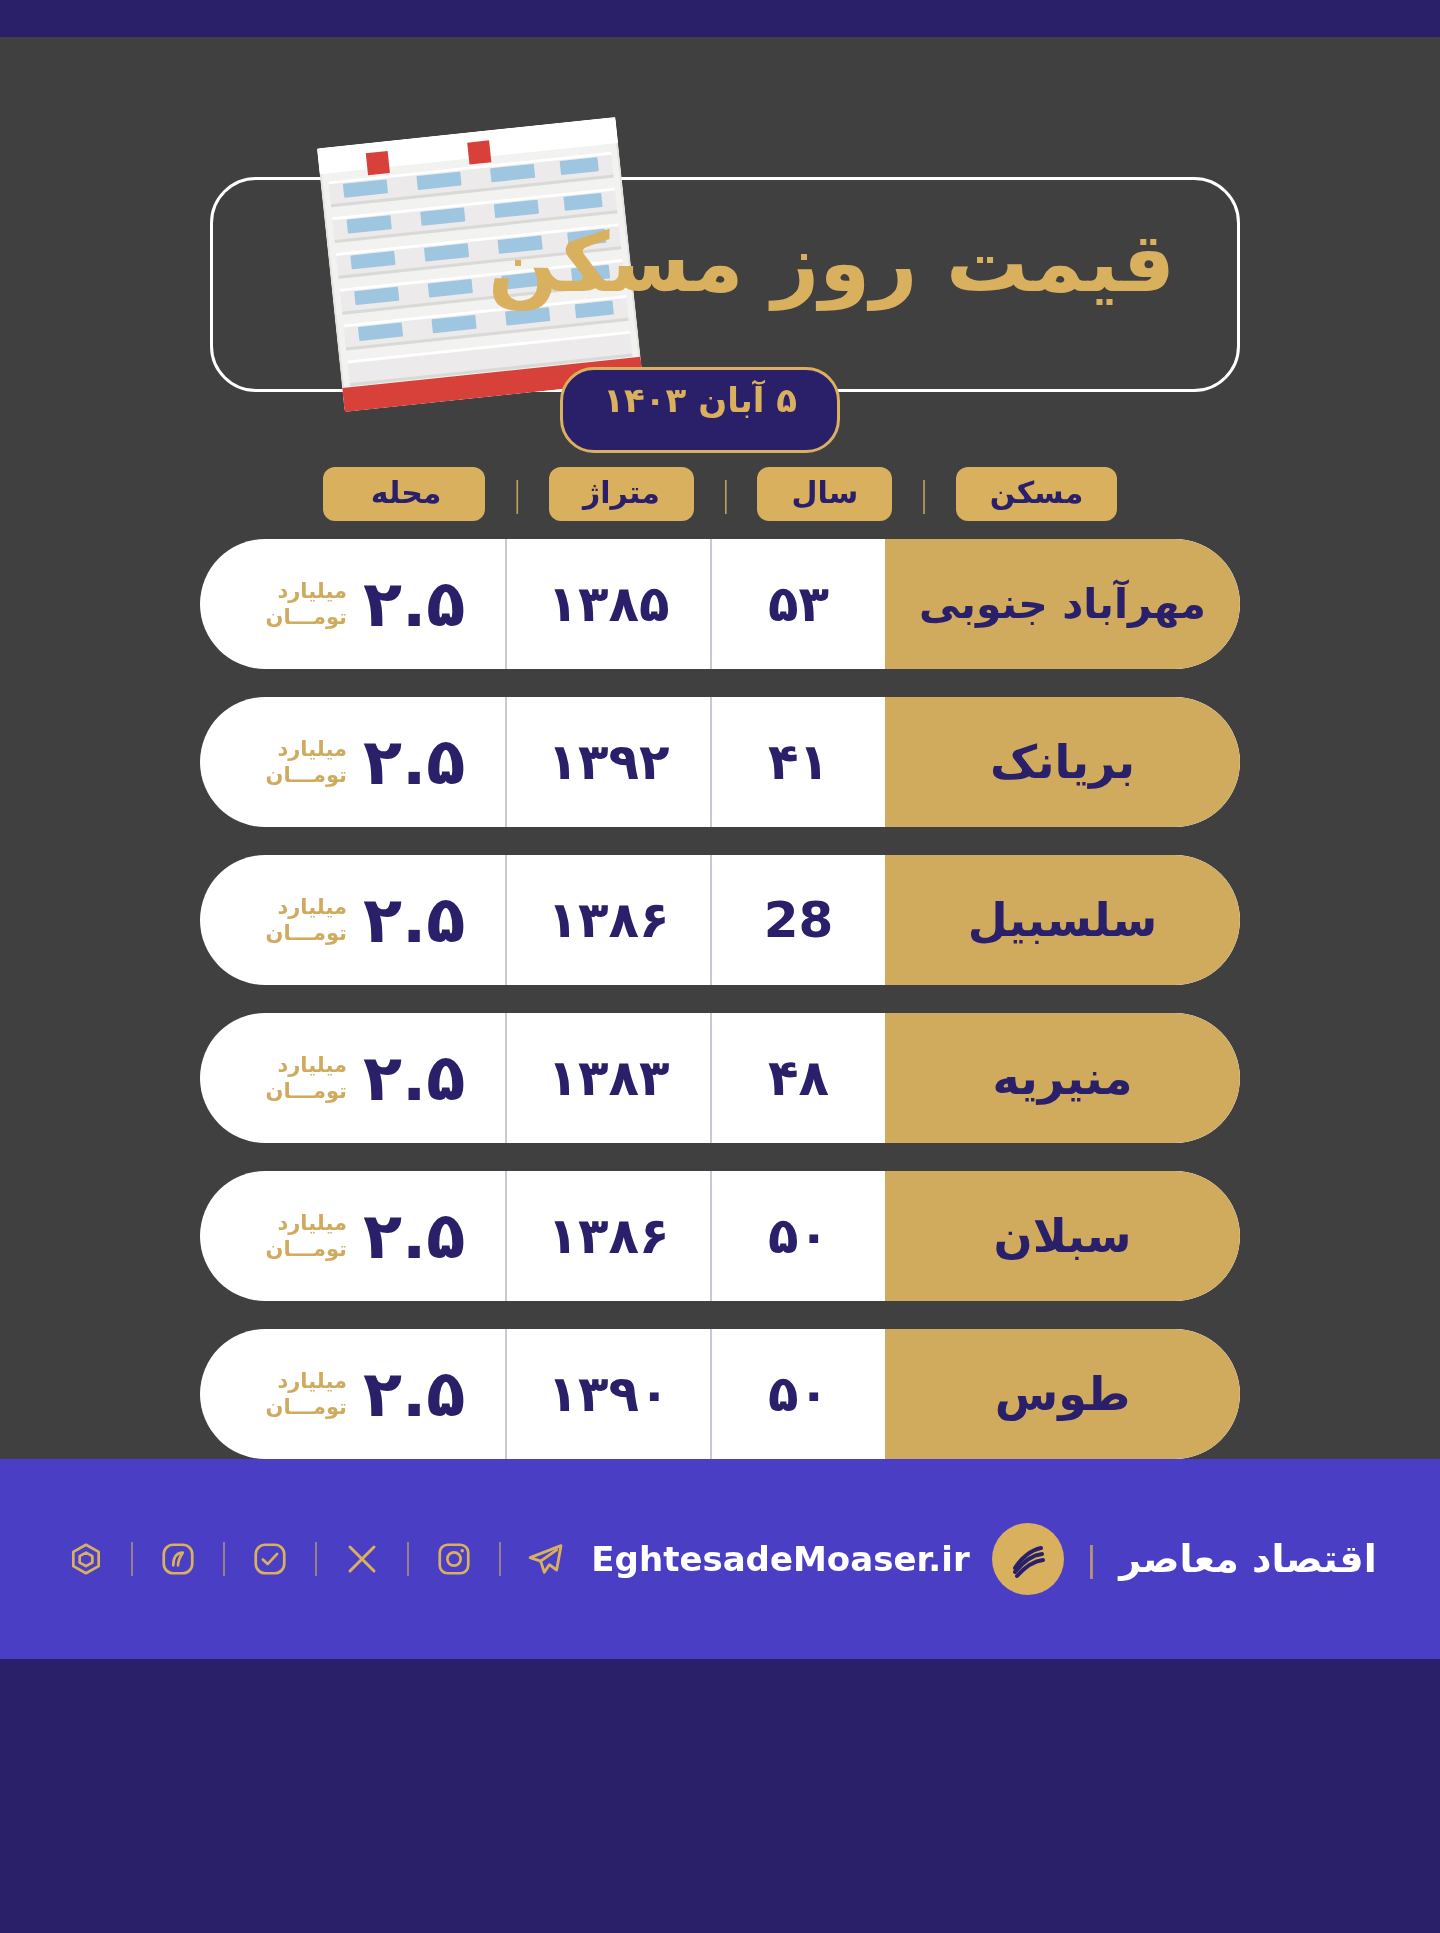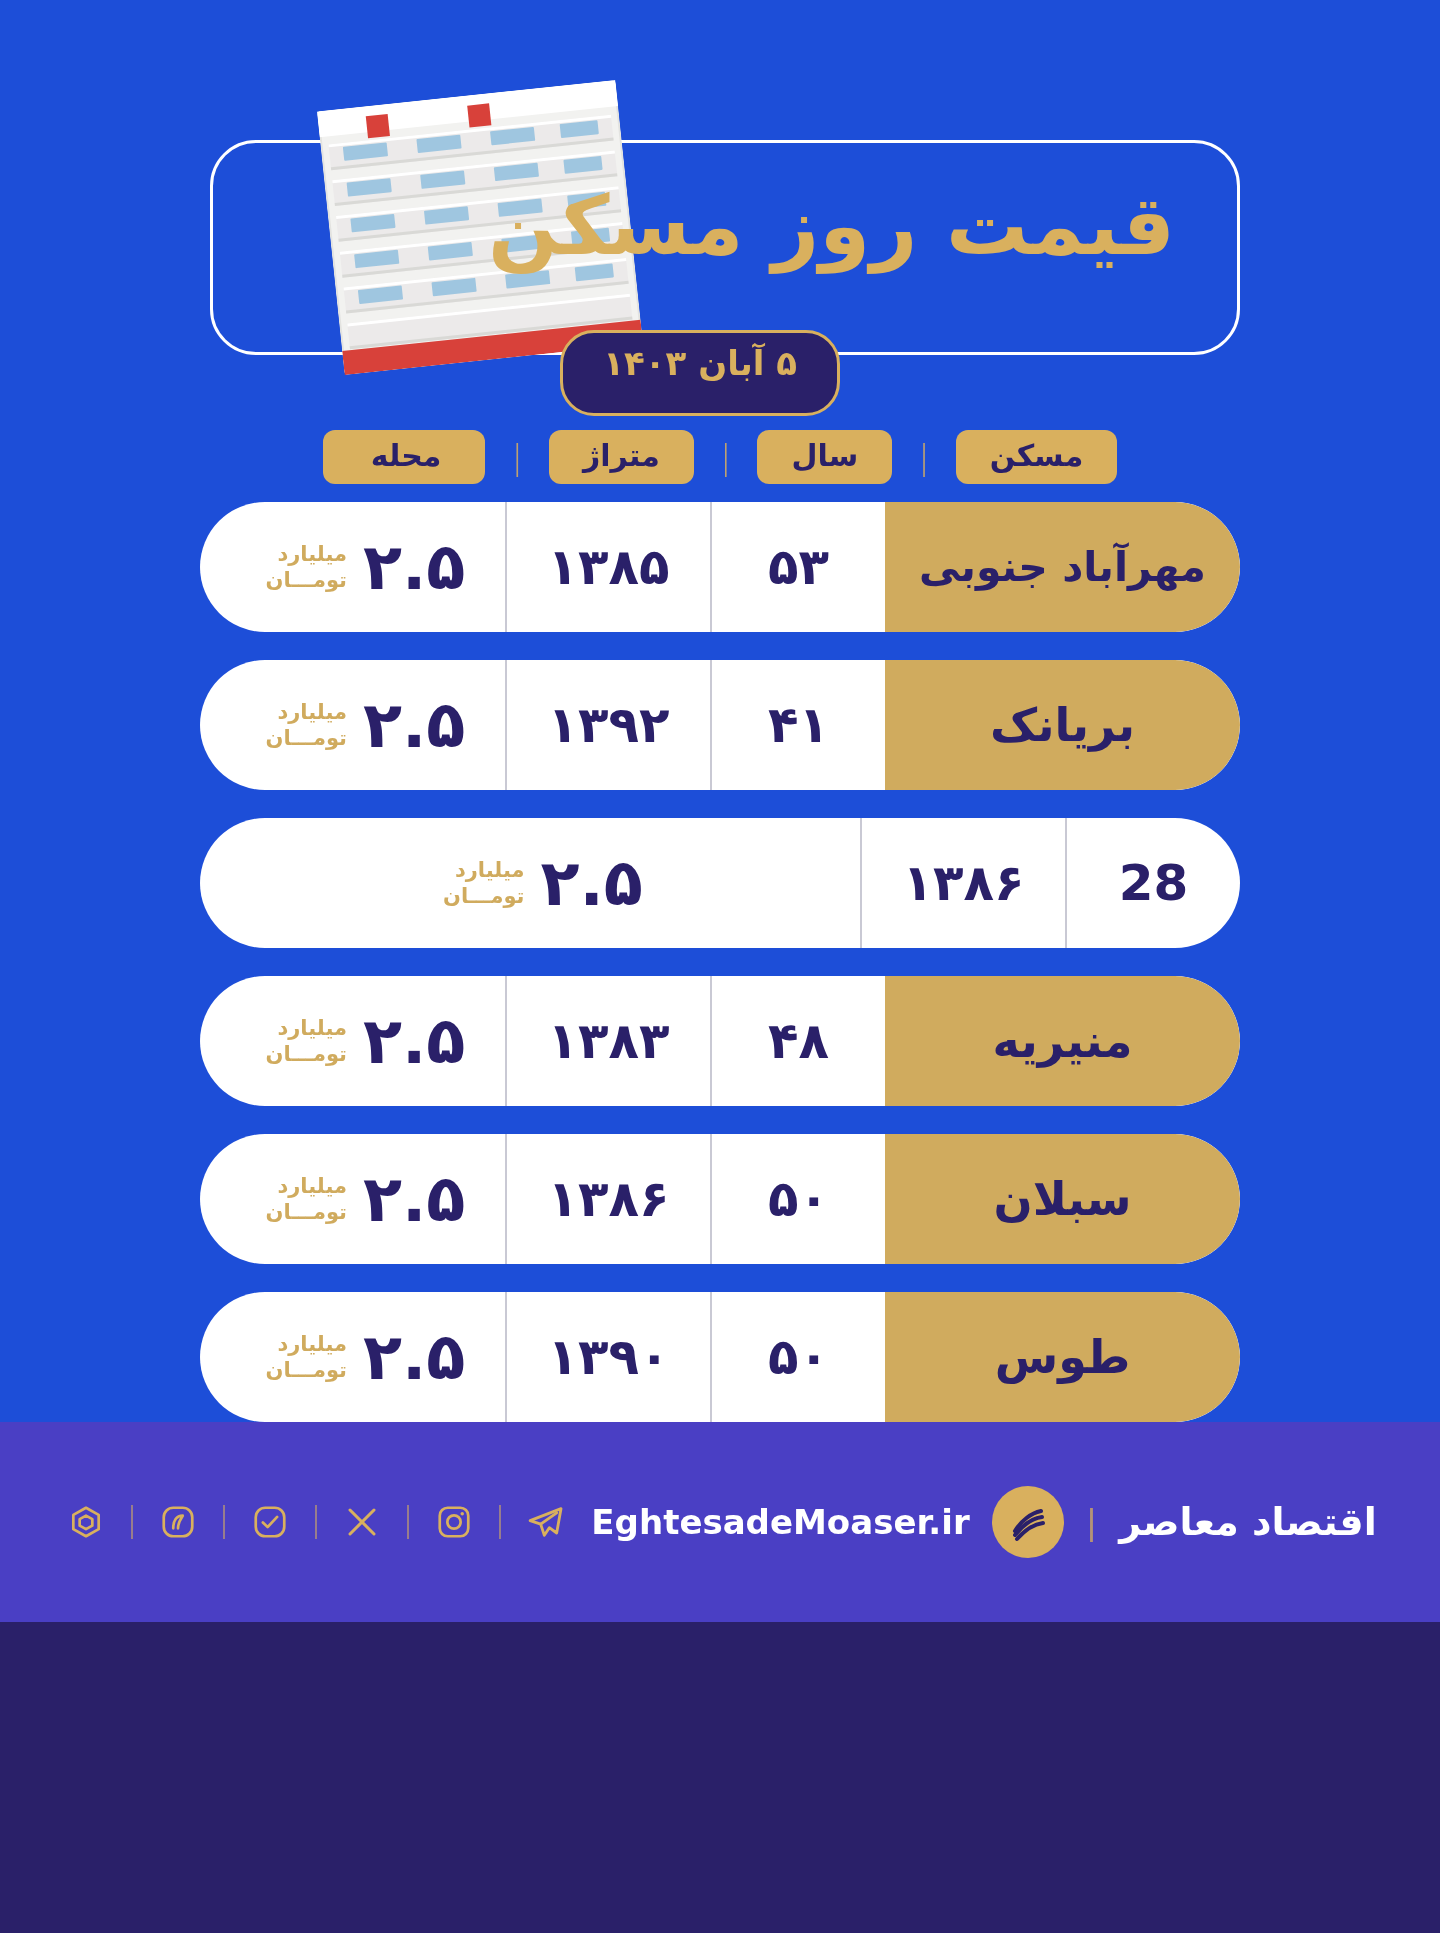--- a/index.html
+++ b/index.html
@@ -7,23 +7,24 @@
     width: 1440px;
     height: 1933px;
     background: #2a2069;
     font-family: "DejaVu Sans", "Liberation Sans", sans-serif;
     overflow: hidden;
   }
   .poster {
     position: relative;
     width: 1440px;
     height: 1435px;
-    background: #1d4ed8;
+    background: #404040;
     display: flex;
     flex-direction: column;
+    margin-top: 37px;
   }
 
   
   .header {
     position: relative;
     height: 420px;
     flex: none;
   }
   .title-box {
     position: absolute;
@@ -332,20 +333,21 @@
       <div class="cell c-price">
         <span class="price-num">۲.۵</span>
         <span class="price-unit">
           <span>میلیارد</span><br>
           <span>تومـــان</span>
         </span>
       </div>
     </div>
 
     <div class="row">
+      <div class="cell c-name">سلسبیل</div>
       <div class="cell c-area">28</div>
       <div class="cell c-year">۱۳۸۶</div>
       <div class="cell c-price">
         <span class="price-num">۲.۵</span>
         <span class="price-unit">
           <span>میلیارد</span><br>
           <span>تومـــان</span>
         </span>
       </div>
     </div>

